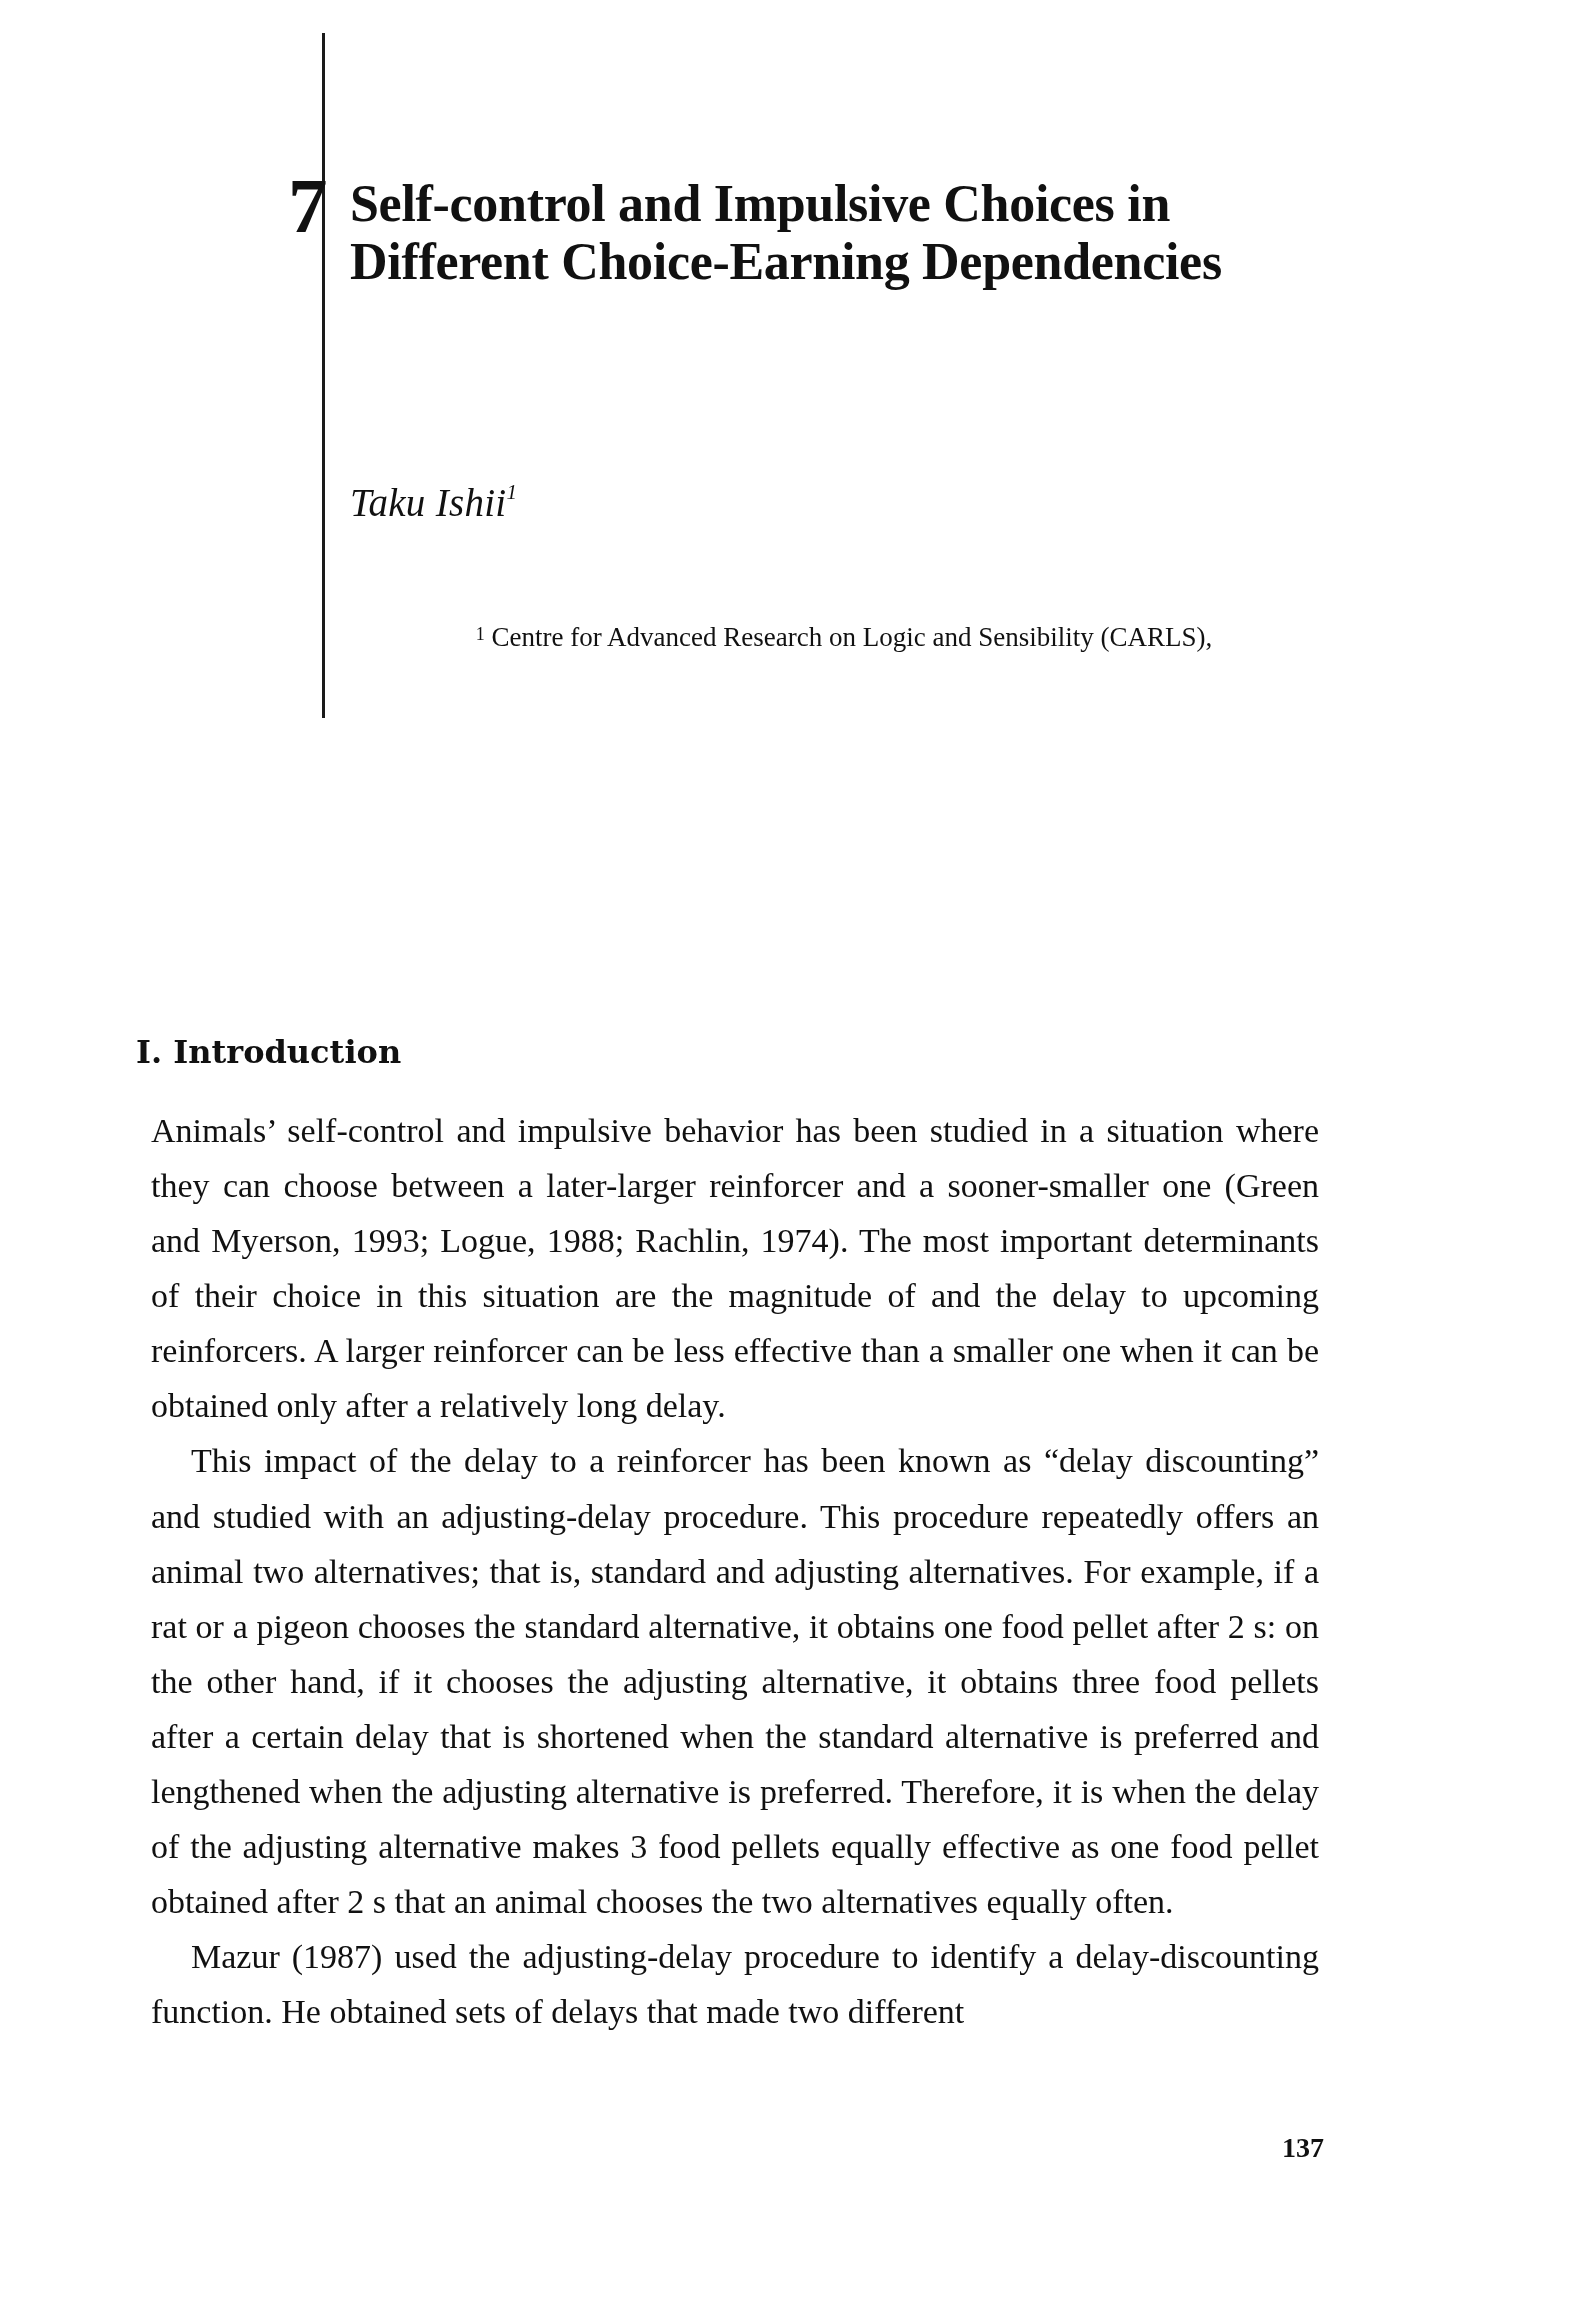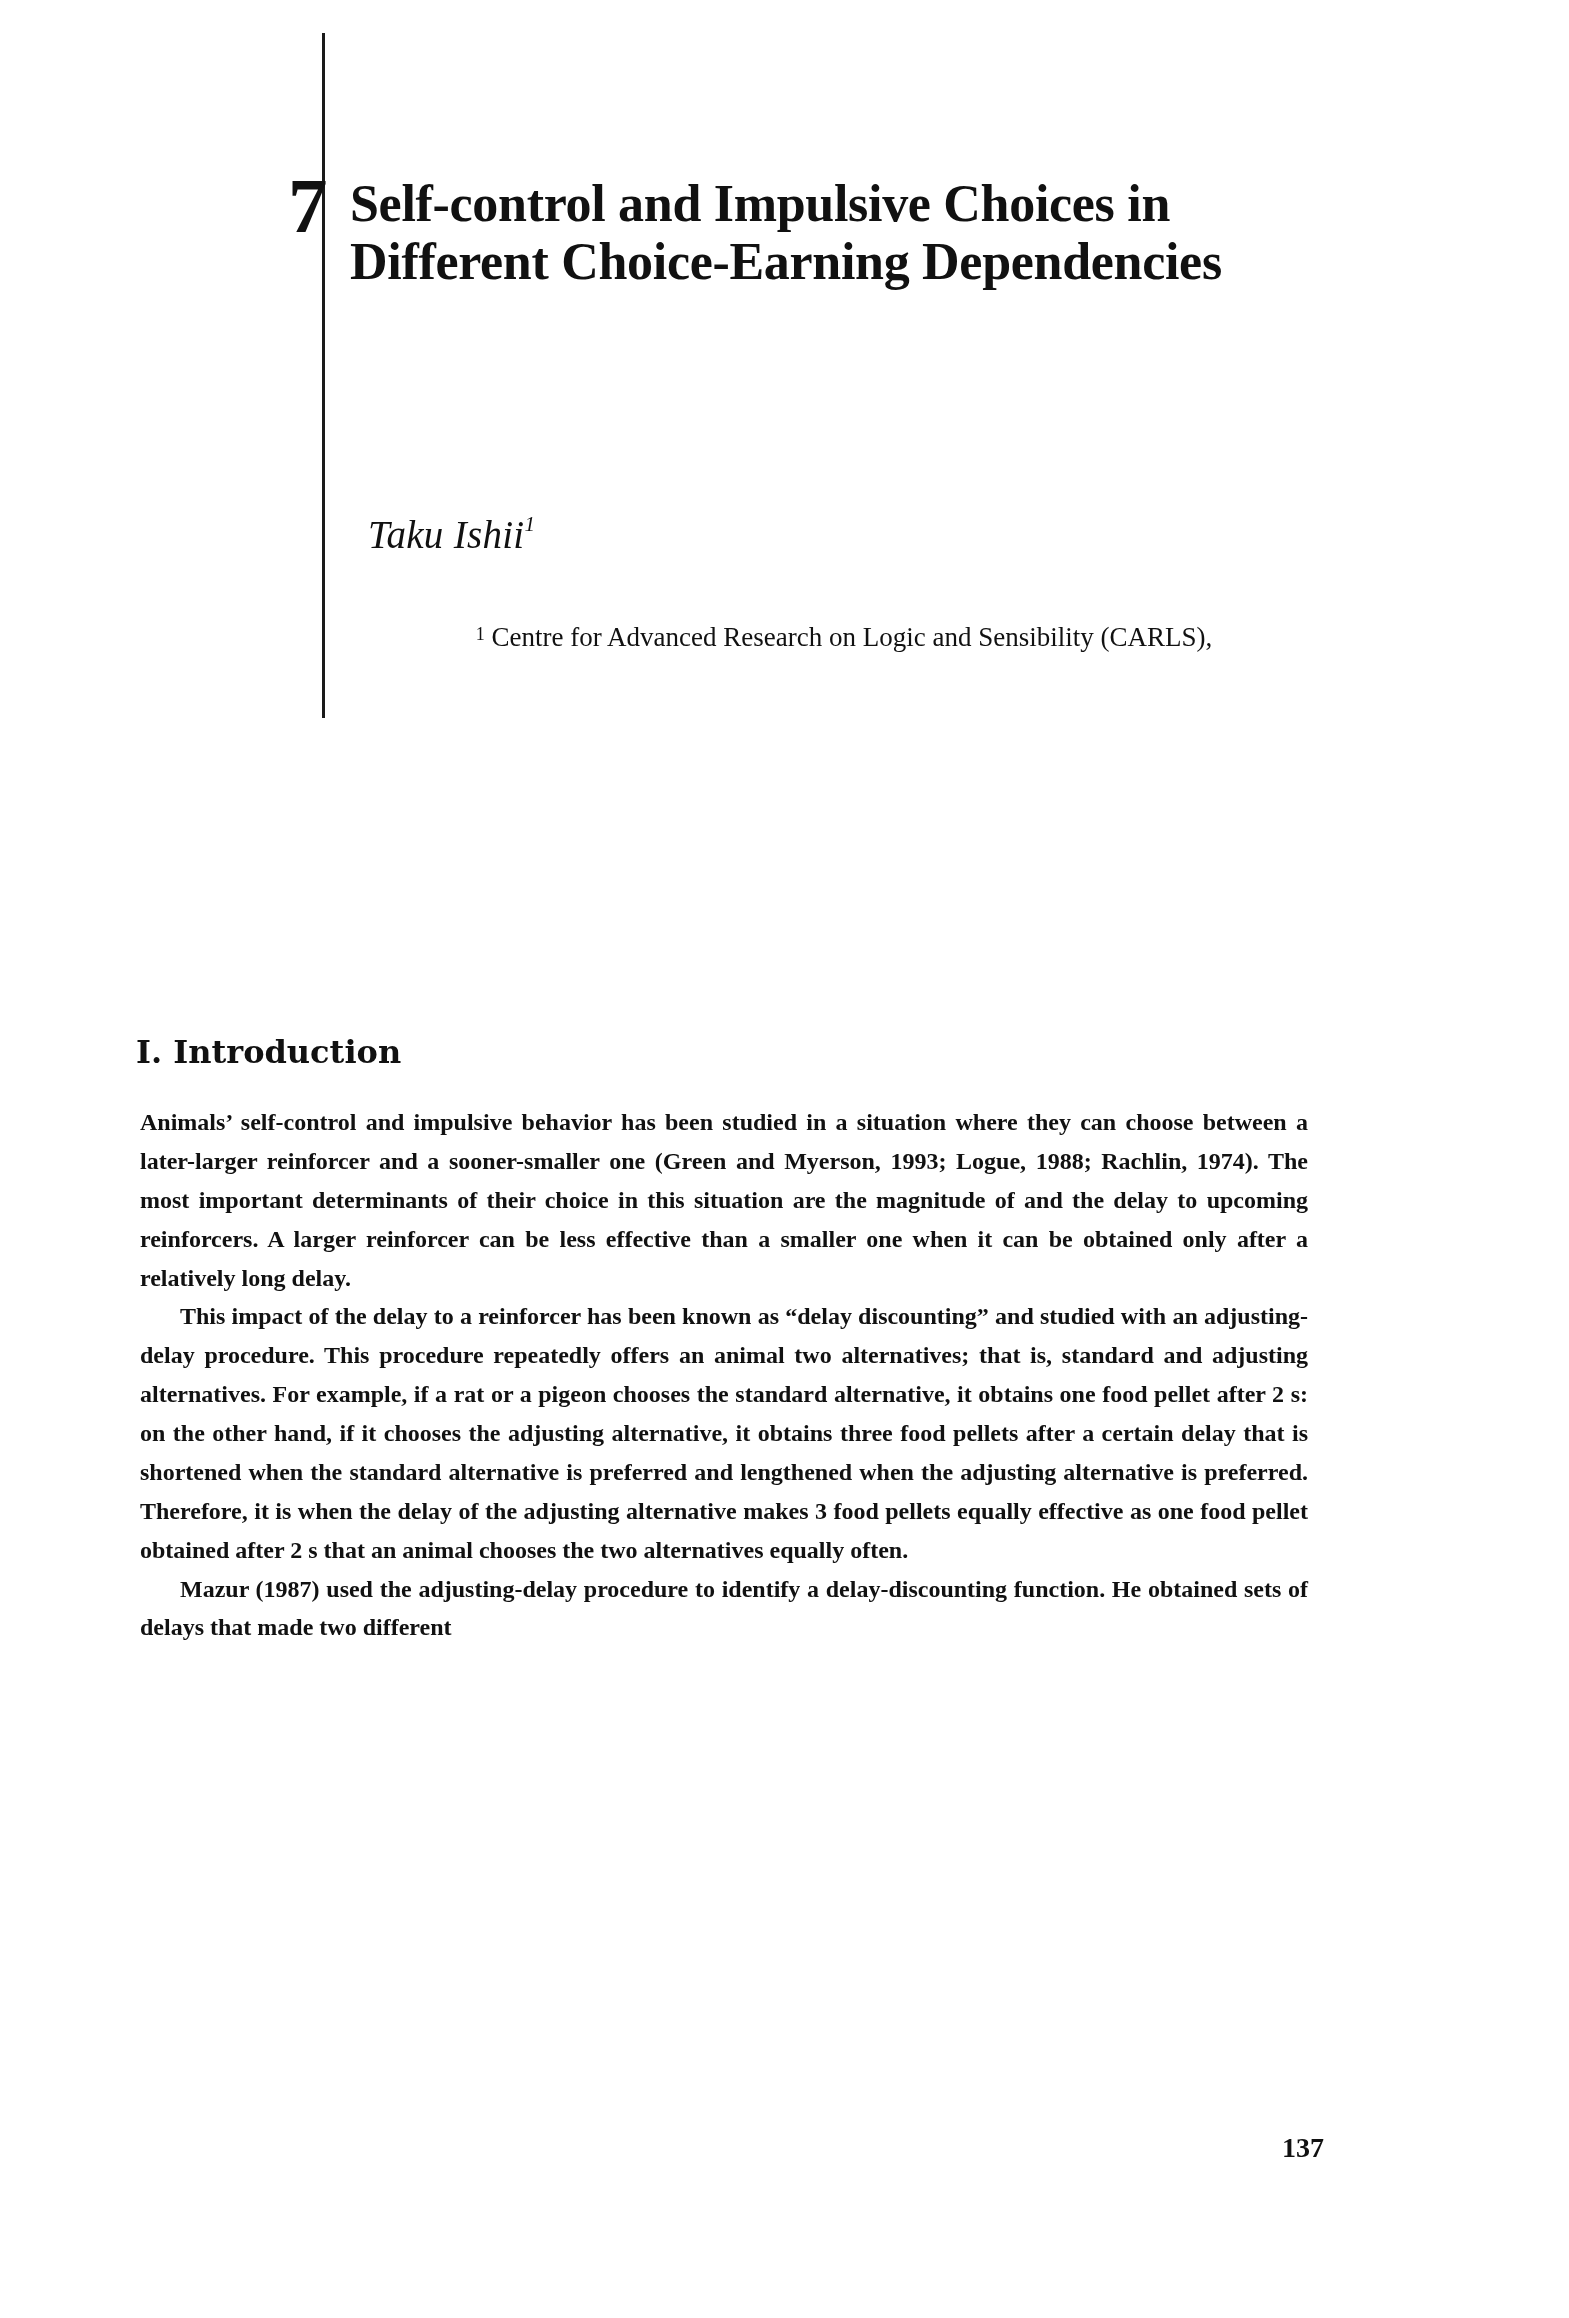--- a/index.html
+++ b/index.html
@@ -54,26 +54,25 @@
     left: 214px;
     top: 149px;
     width: 993px;
     font-size: 52px;
     font-weight: bold;
     line-height: 1.12;
     letter-spacing: -0.3px;
   }
   .chapter-author {
     position: absolute;
-    left: 232px;
+    left: 214px;
     top: 454px;
     font-size: 39px;
     font-style: italic;
     letter-spacing: 0.3px;
-    margin-top: 32px;
   }
   .chapter-affiliation {
     position: absolute;
     left: 215px;
     top: 591px;
     width: 986px;
     font-size: 27px;
     line-height: 1.5;
     text-align: center;
   }
@@ -98,28 +97,27 @@
     top: 1006px;
     font-size: 32px;
     font-weight: bold;
     font-family: "DejaVu Serif", "Liberation Serif", serif;
     letter-spacing: 0px;
   }
 
   
   .body-text {
     position: absolute;
-    left: 4px;
+    left: 15px;
     top: 1103px;
     width: 1168px;
-    font-size: 24px;
+    font-size: 34px;
     line-height: 1.62;
     text-align: justify;
     text-justify: inter-word;
-    font-weight: bold;
   }
   .body-text p {
     margin: 0;
   }
   .body-text p.indent {
     text-indent: 40px;
   }
 
   
   .page-number {

